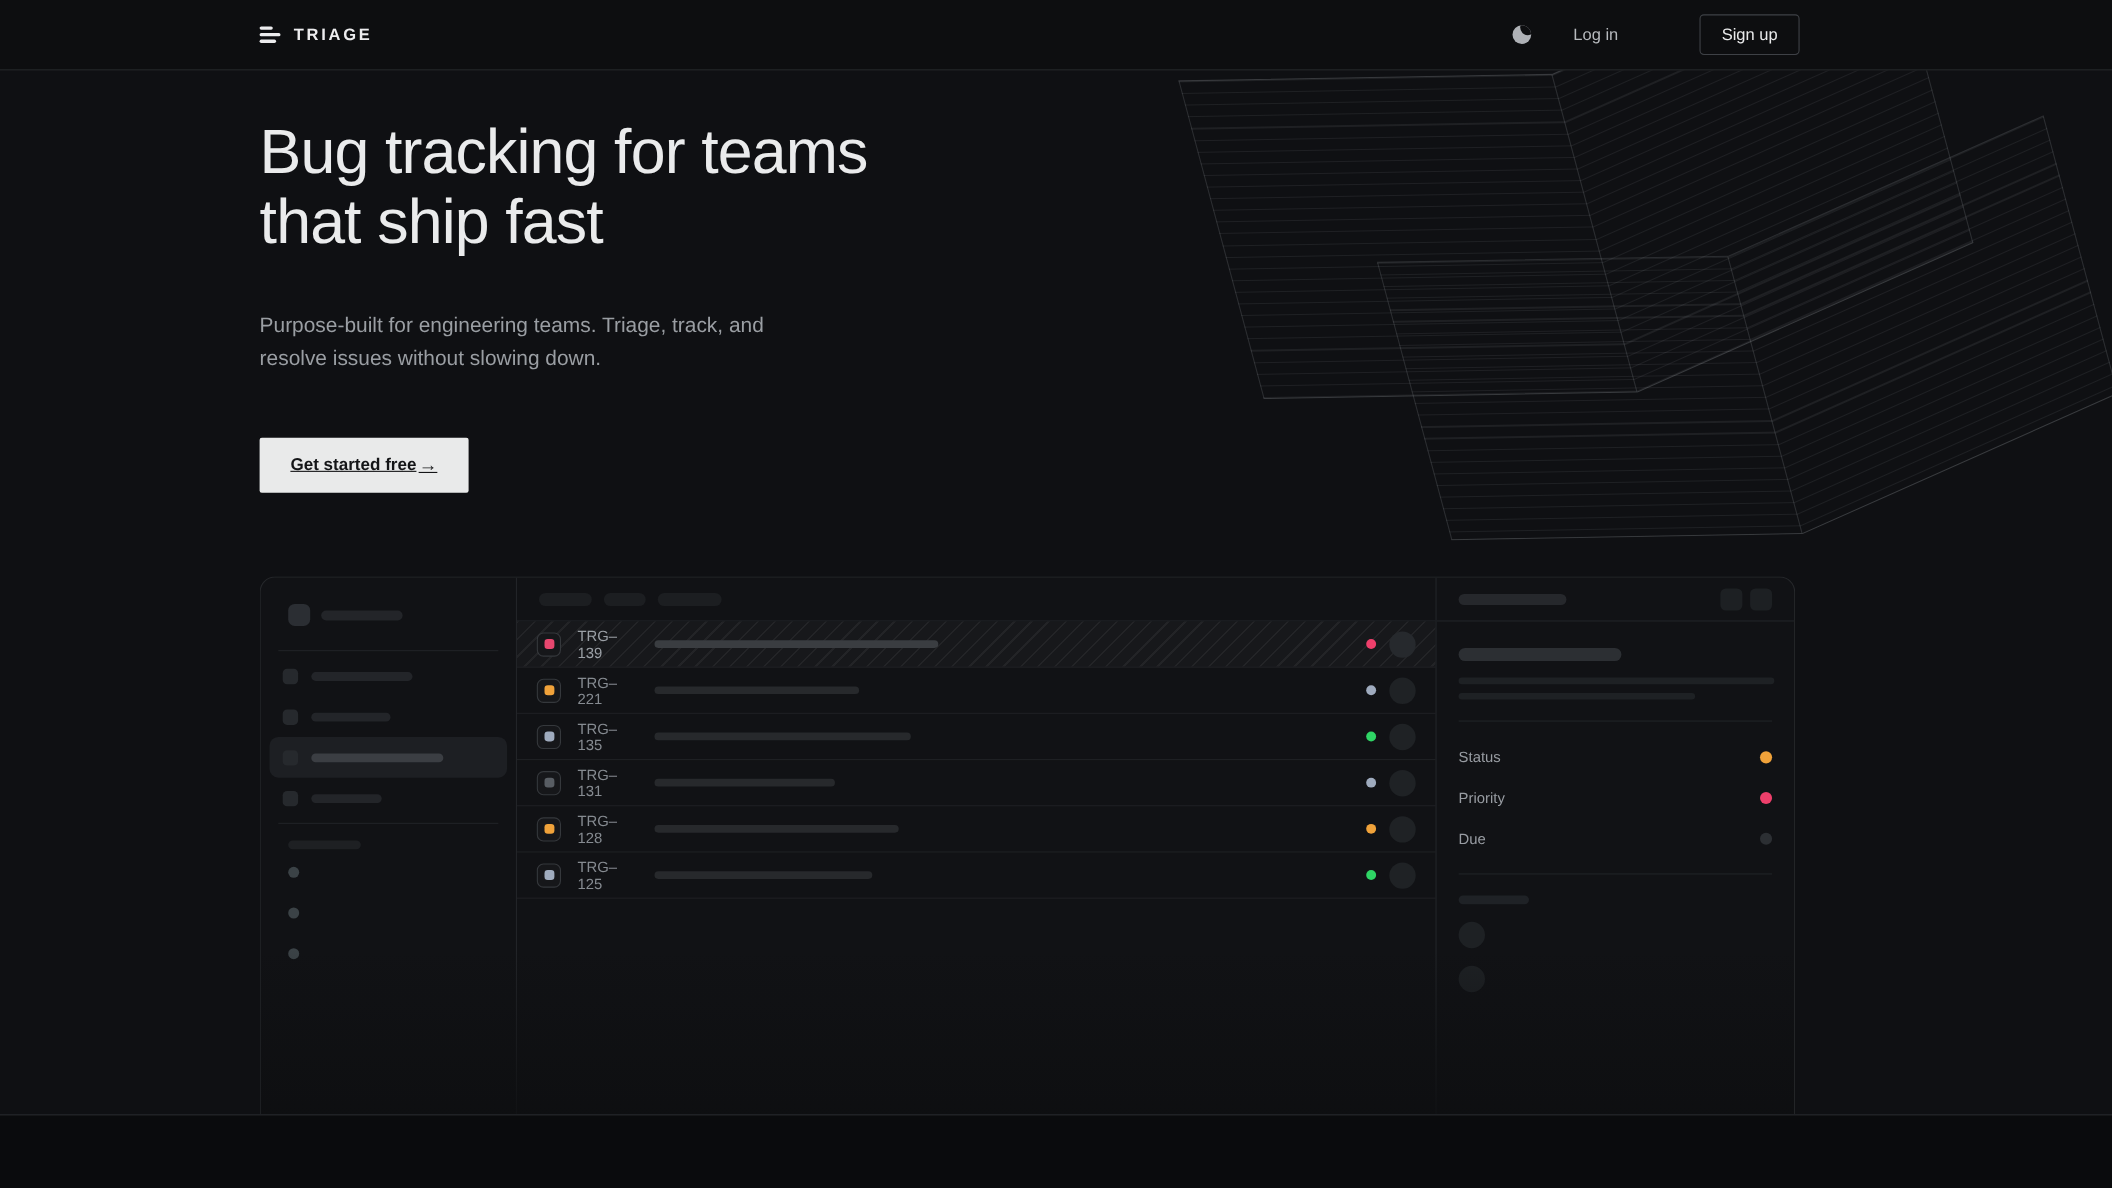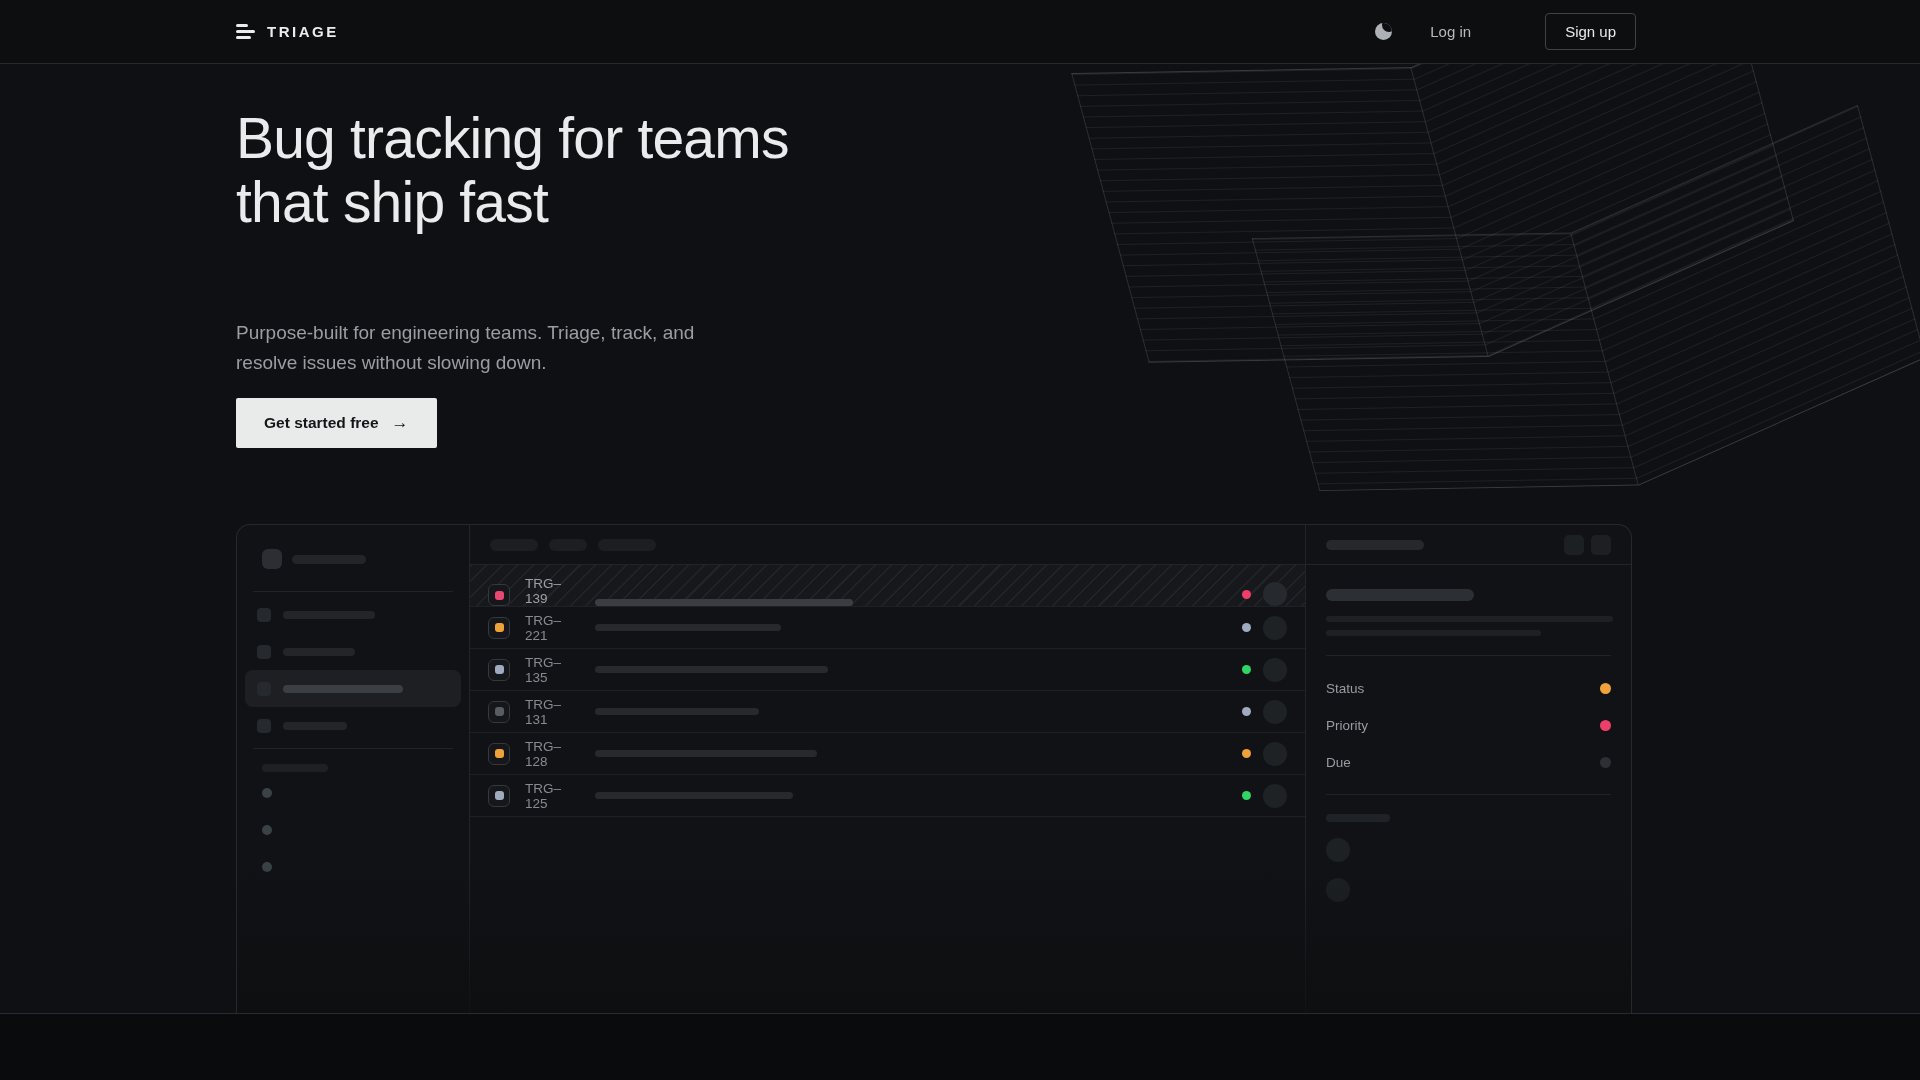--- a/index.html
+++ b/index.html
@@ -49,27 +49,27 @@
   .sheet-b { left:1120px; top:62px;  } .sheet-b .panel{ width:330px; height:300px; }
   .sheet-c { left:1295px; top:228px; } .sheet-c .panel{ width:310px; height:262px; }
 
   
   .hero-title {
     position:absolute; left:236px; top:106px; z-index:3;
     font-size:57px; line-height:64px; font-weight:500; letter-spacing:-0.8px; color:#eaebec;
   }
   .hero-sub {
     position:absolute; left:236px; top:282px; width:500px; z-index:3;
-    font-size:19px; line-height:30px; color:#9a9ea3;margin-top:36px;
+    font-size:19px; line-height:30px; color:#9a9ea3;
   }
   .cta {
     position:absolute; left:236px; top:398px; height:50px; z-index:3;
-    display:inline-flex; align-items:center; gap:13px; padding:0 28px;
+    display:inline-flex; align-items:center; gap:2px; padding:0 28px;
     background:#e9eaea; border:none; border-radius:2px; cursor:pointer;
-    color:#141517; font-size:15.5px; font-weight:600;
+    color:#141517; font-size:15.5px; font-weight:600;text-decoration:underline;
   }
   .cta .arrow { font-size:17px; font-weight:400; }
 
   
   .mockup {
     position:absolute; left:236px; top:524px; width:1396px; height:489px; z-index:3;
     background:#111215; border:1px solid #26282b; border-bottom:none;
     border-radius:14px 14px 0 0; overflow:hidden;
     display:grid; grid-template-columns:233px 1fr 326px;
   }
@@ -100,21 +100,20 @@
   .list-head { height:40px; border-bottom:1px solid #222428; display:flex; align-items:center; gap:11px; padding:0 20px; }
   .pill { height:12px; border-radius:6px; background:#1c1e21; }
   .pill.p1{ width:48px; } .pill.p2{ width:38px; } .pill.p3{ width:58px; }
   .issue-row {
     height:42px; display:flex; align-items:center; padding:0 18px;
     border-bottom:1px solid #1e2023; cursor:pointer;
   }
   .issue-row.selected {
     background-color:#17181b;
     background-image:repeating-linear-gradient(135deg, rgba(255,255,255,0.05) 0 1.5px, transparent 1.5px 11px);
-    align-items:flex-end;
   }
   .issue-icon {
     width:22px; height:22px; border-radius:6px; border:1px solid #35383c; background:#16171a;
     display:flex; align-items:center; justify-content:center; flex:none;
   }
   .issue-icon-inner { width:9px; height:9px; border-radius:3px; }
   .issue-id { margin-left:15px; width:58px; font-size:13.5px; color:#868b91; flex:none; }
   .issue-row.selected .issue-id { color:#9ba0a6; }
   .issue-title-skel { height:7px; border-radius:4px; background:#27292c; margin-left:12px; }
   .issue-row.selected .issue-title-skel { background:#3a3d41; }

